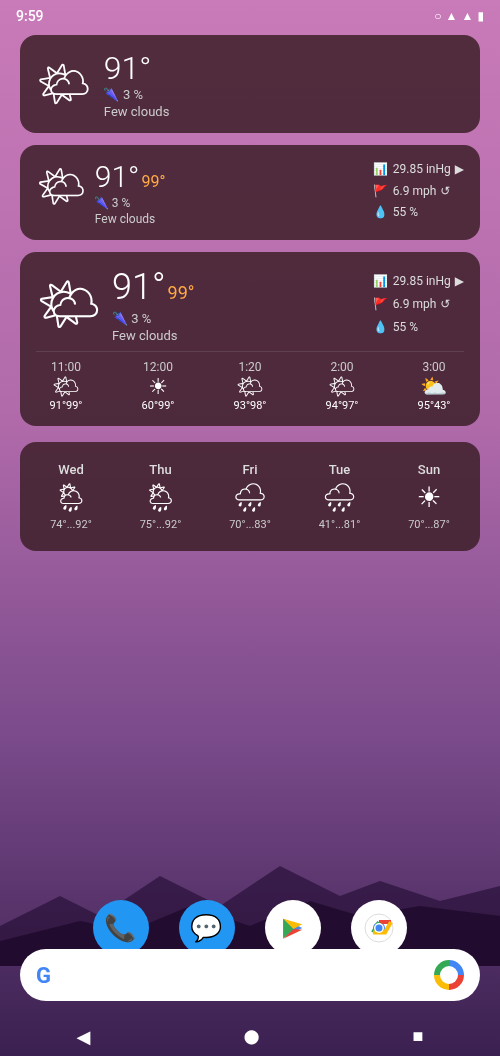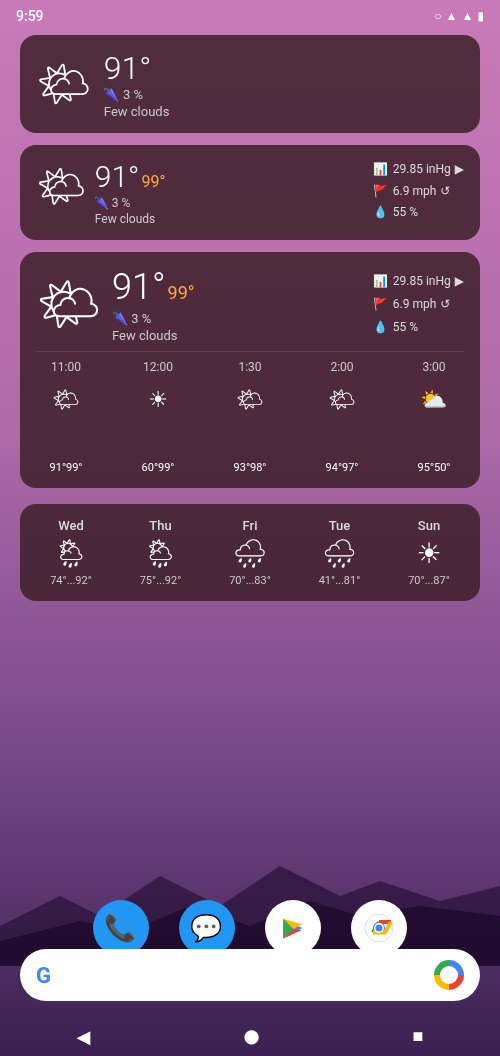--- a/index.html
+++ b/index.html
@@ -180,40 +180,39 @@
       display: flex;
       justify-content: space-between;
       margin-top: 8px;
       padding-top: 8px;
       border-top: 1px solid rgba(255,255,255,0.1);
     }
     .hourly-item {
       display: flex;
       flex-direction: column;
       align-items: center;
-      gap: 13px;
+      gap: 0;
       min-width: 60px;
     }
     .hourly-item .hour {
       font-size: 12px;
       color: #ccc;
     }
     .hourly-item .icon {
       font-size: 22px;
     }
     .hourly-item .temps {
       font-size: 11px;
       color: white;
       text-align: right;
-      margin-top: 36px;
     }
 
     
     .widget-weekly {
-      padding: 14px 16px;
+      padding: 20px 16px;
       margin-top: 16px;
     }
     .weekly-row {
       display: flex;
       justify-content: space-between;
     }
     .weekly-item {
       display: flex;
       flex-direction: column;
       align-items: center;
@@ -423,33 +422,33 @@
     <span class="hour">11:00</span>
     <span class="icon">🌤</span>
     <span class="temps">91°99°</span>
   </div>
       <div class="hourly-item">
     <span class="hour">12:00</span>
     <span class="icon">☀</span>
     <span class="temps">60°99°</span>
   </div>
       <div class="hourly-item">
-    <span class="hour">1:30</span>
+    <span class="hour">1:20</span>
     <span class="icon">🌤</span>
     <span class="temps">93°98°</span>
   </div>
       <div class="hourly-item">
     <span class="hour">2:00</span>
     <span class="icon">🌤</span>
     <span class="temps">94°97°</span>
   </div>
       <div class="hourly-item">
     <span class="hour">3:00</span>
     <span class="icon">⛅</span>
-    <span class="temps">95°50°</span>
+    <span class="temps">95°43°</span>
   </div>
     </div>
 </div>
 
 <div class="widget widget-weekly">
   <div class="weekly-row" id="weekly-container">
       <div class="weekly-item">
     <span class="day">Wed</span>
     <span class="icon">🌦</span>
     <span class="temps">74°...92°</span>

